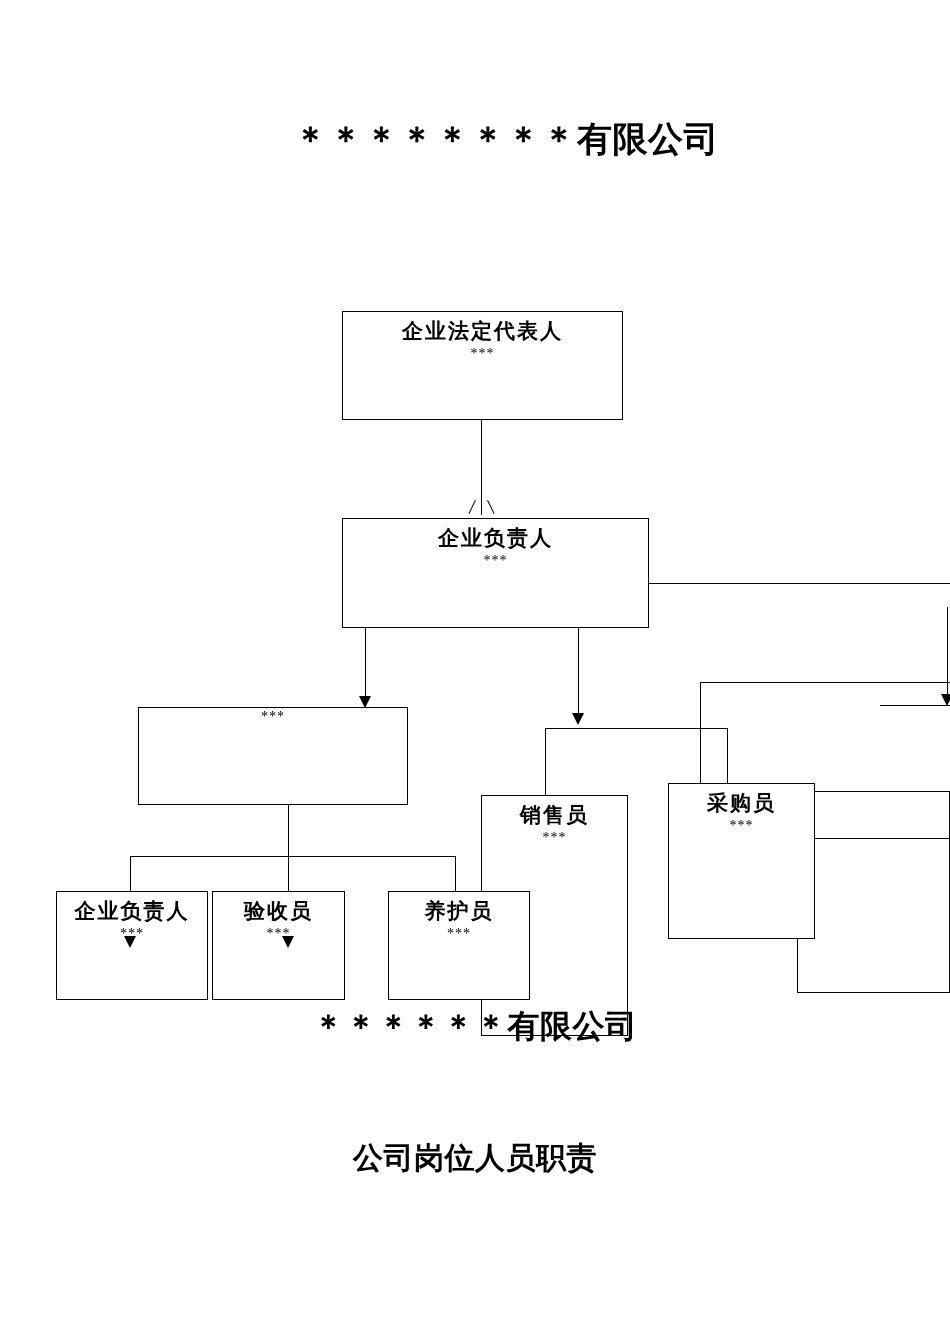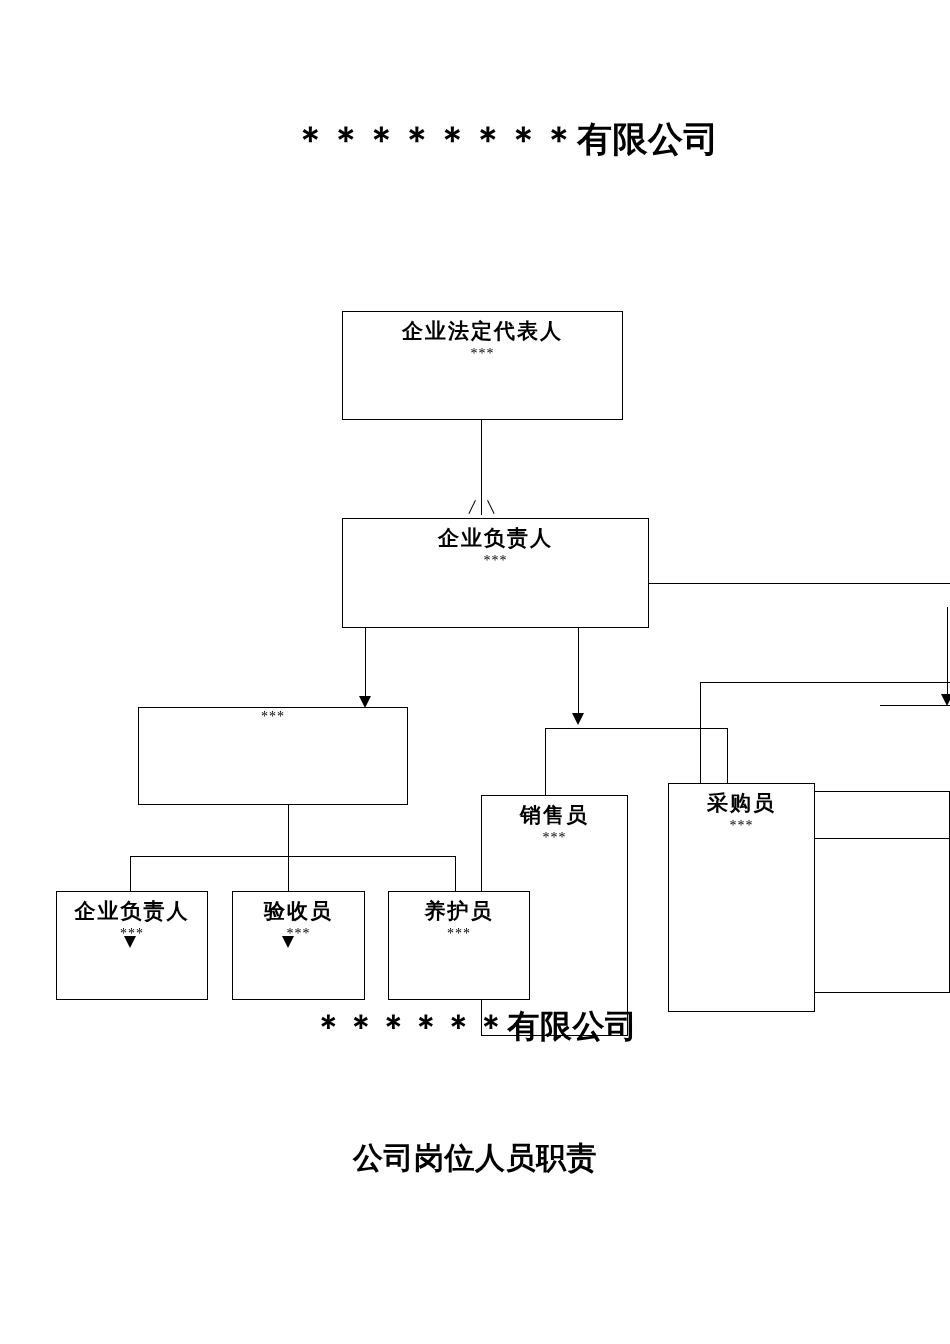--- a/index.html
+++ b/index.html
@@ -177,31 +177,31 @@
 
   <div class="node" style="left:138px; top:707px; width:270px; height:98px;">
     <span class="node-code">***</span>
   </div>
 
   <div class="node" style="left:481px; top:795px; width:147px; height:241px;">
     <span class="node-title">销售员</span>
     <span class="node-code">***</span>
   </div>
 
-  <div class="node" style="left:668px; top:783px; width:147px; height:229px;">
+  <div class="node" style="left:668px; top:783px; width:147px; height:156px;">
     <span class="node-title">采购员</span>
     <span class="node-code">***</span>
   </div>
 
   <div class="node" style="left:56px; top:891px; width:152px; height:109px;">
     <span class="node-title">企业负责人</span>
     <span class="node-code">***</span>
   </div>
 
-  <div class="node" style="left:232px; top:891px; width:133px; height:109px;">
+  <div class="node" style="left:212px; top:891px; width:133px; height:109px;">
     <span class="node-title">验收员</span>
     <span class="node-code">***</span>
   </div>
 
   <div class="node" style="left:388px; top:891px; width:142px; height:109px;">
     <span class="node-title">养护员</span>
     <span class="node-code">***</span>
   </div>
 
   <div class="arrow-down" style="left:124px; top:936px;"></div>

